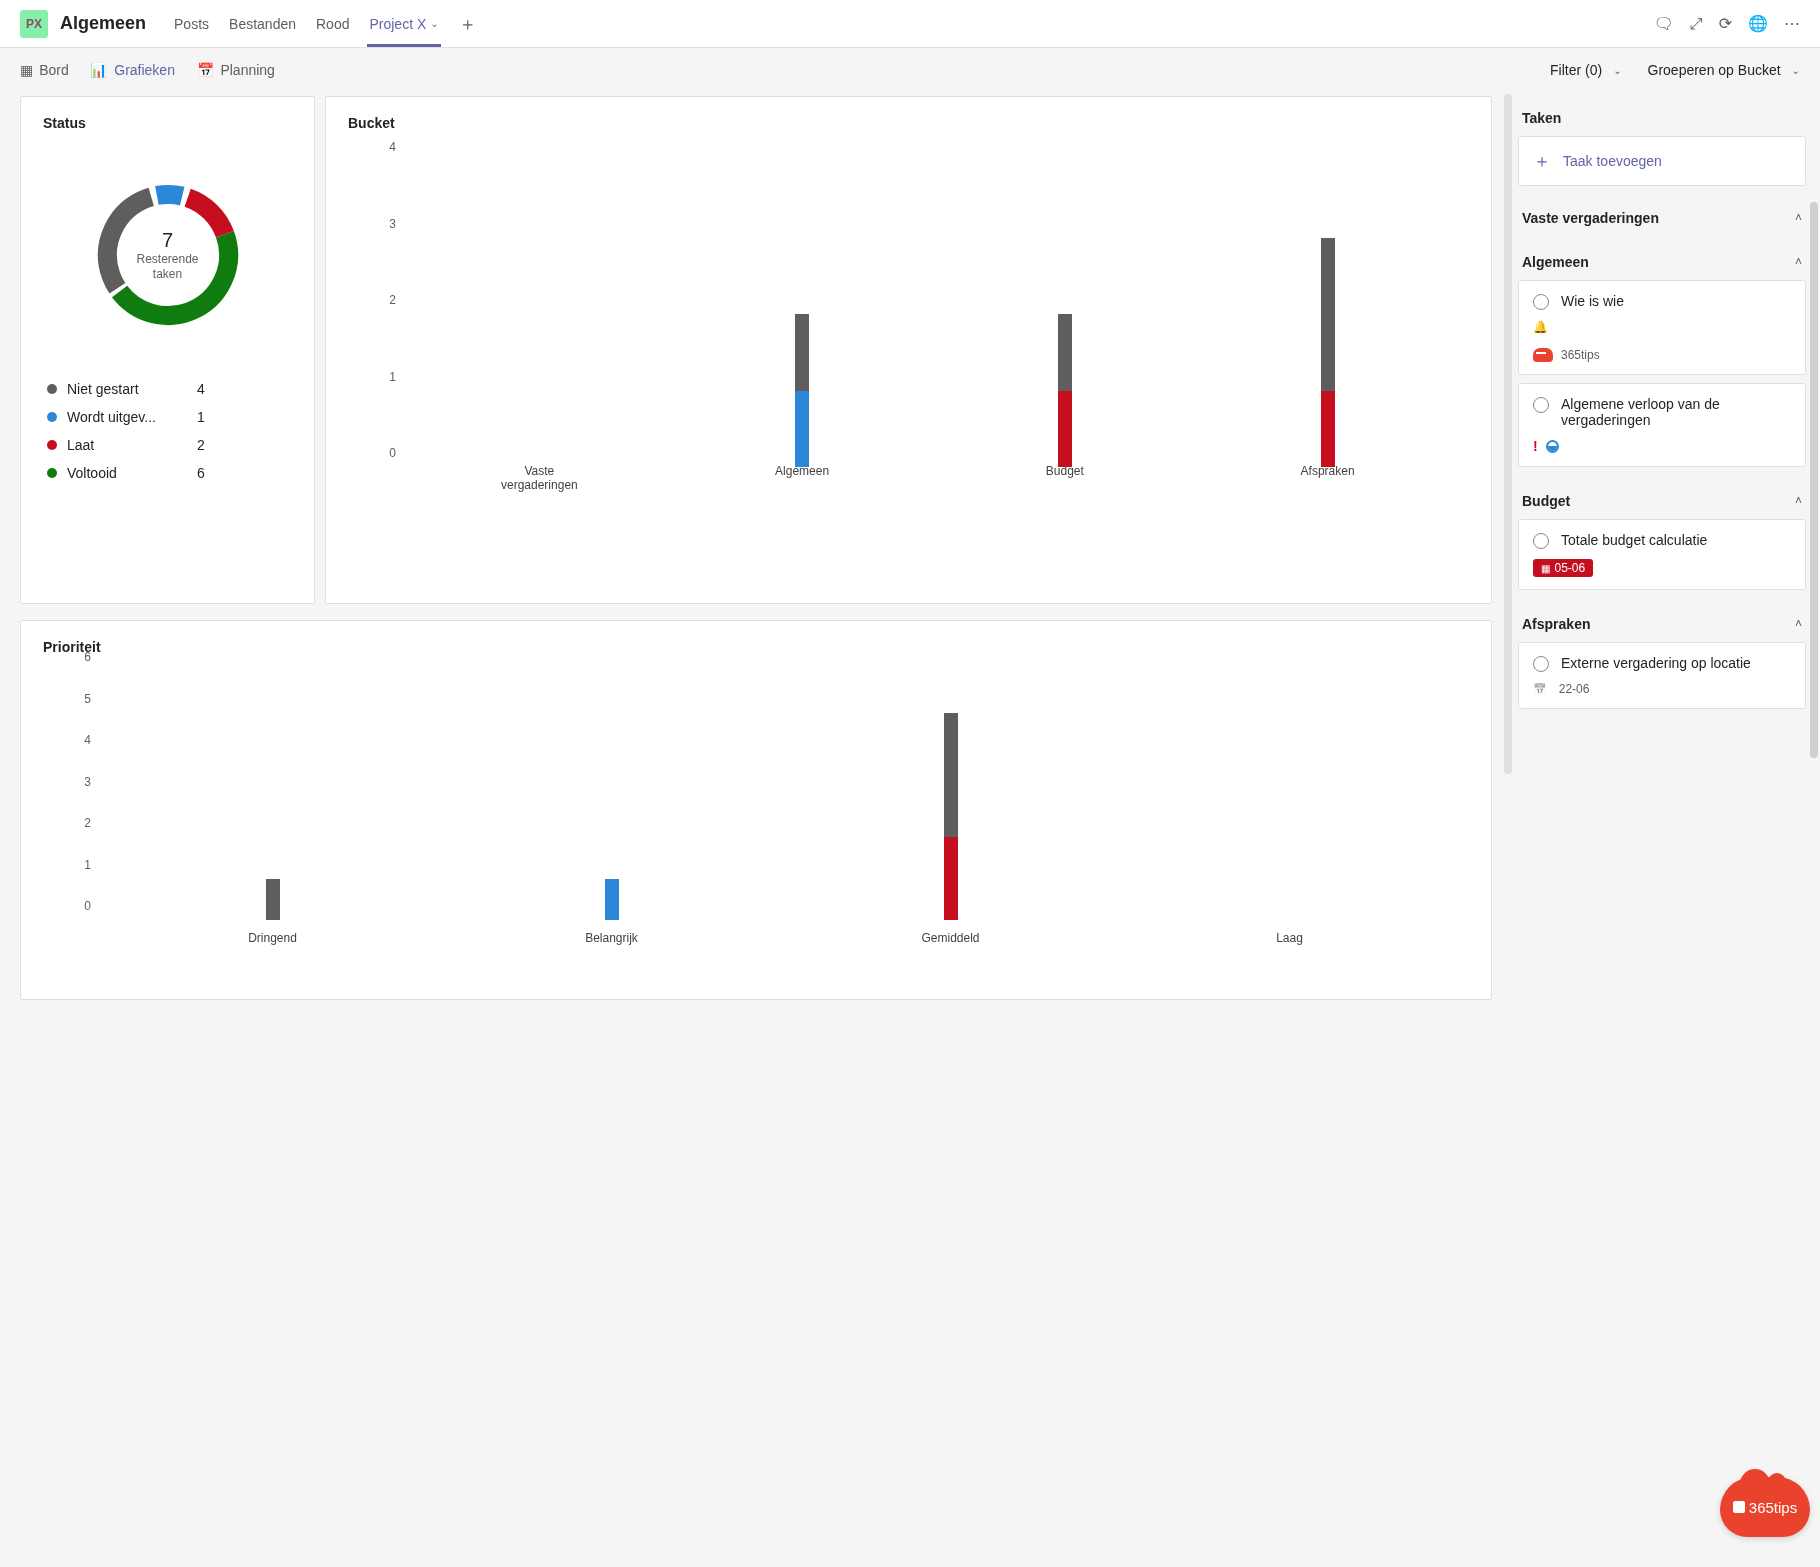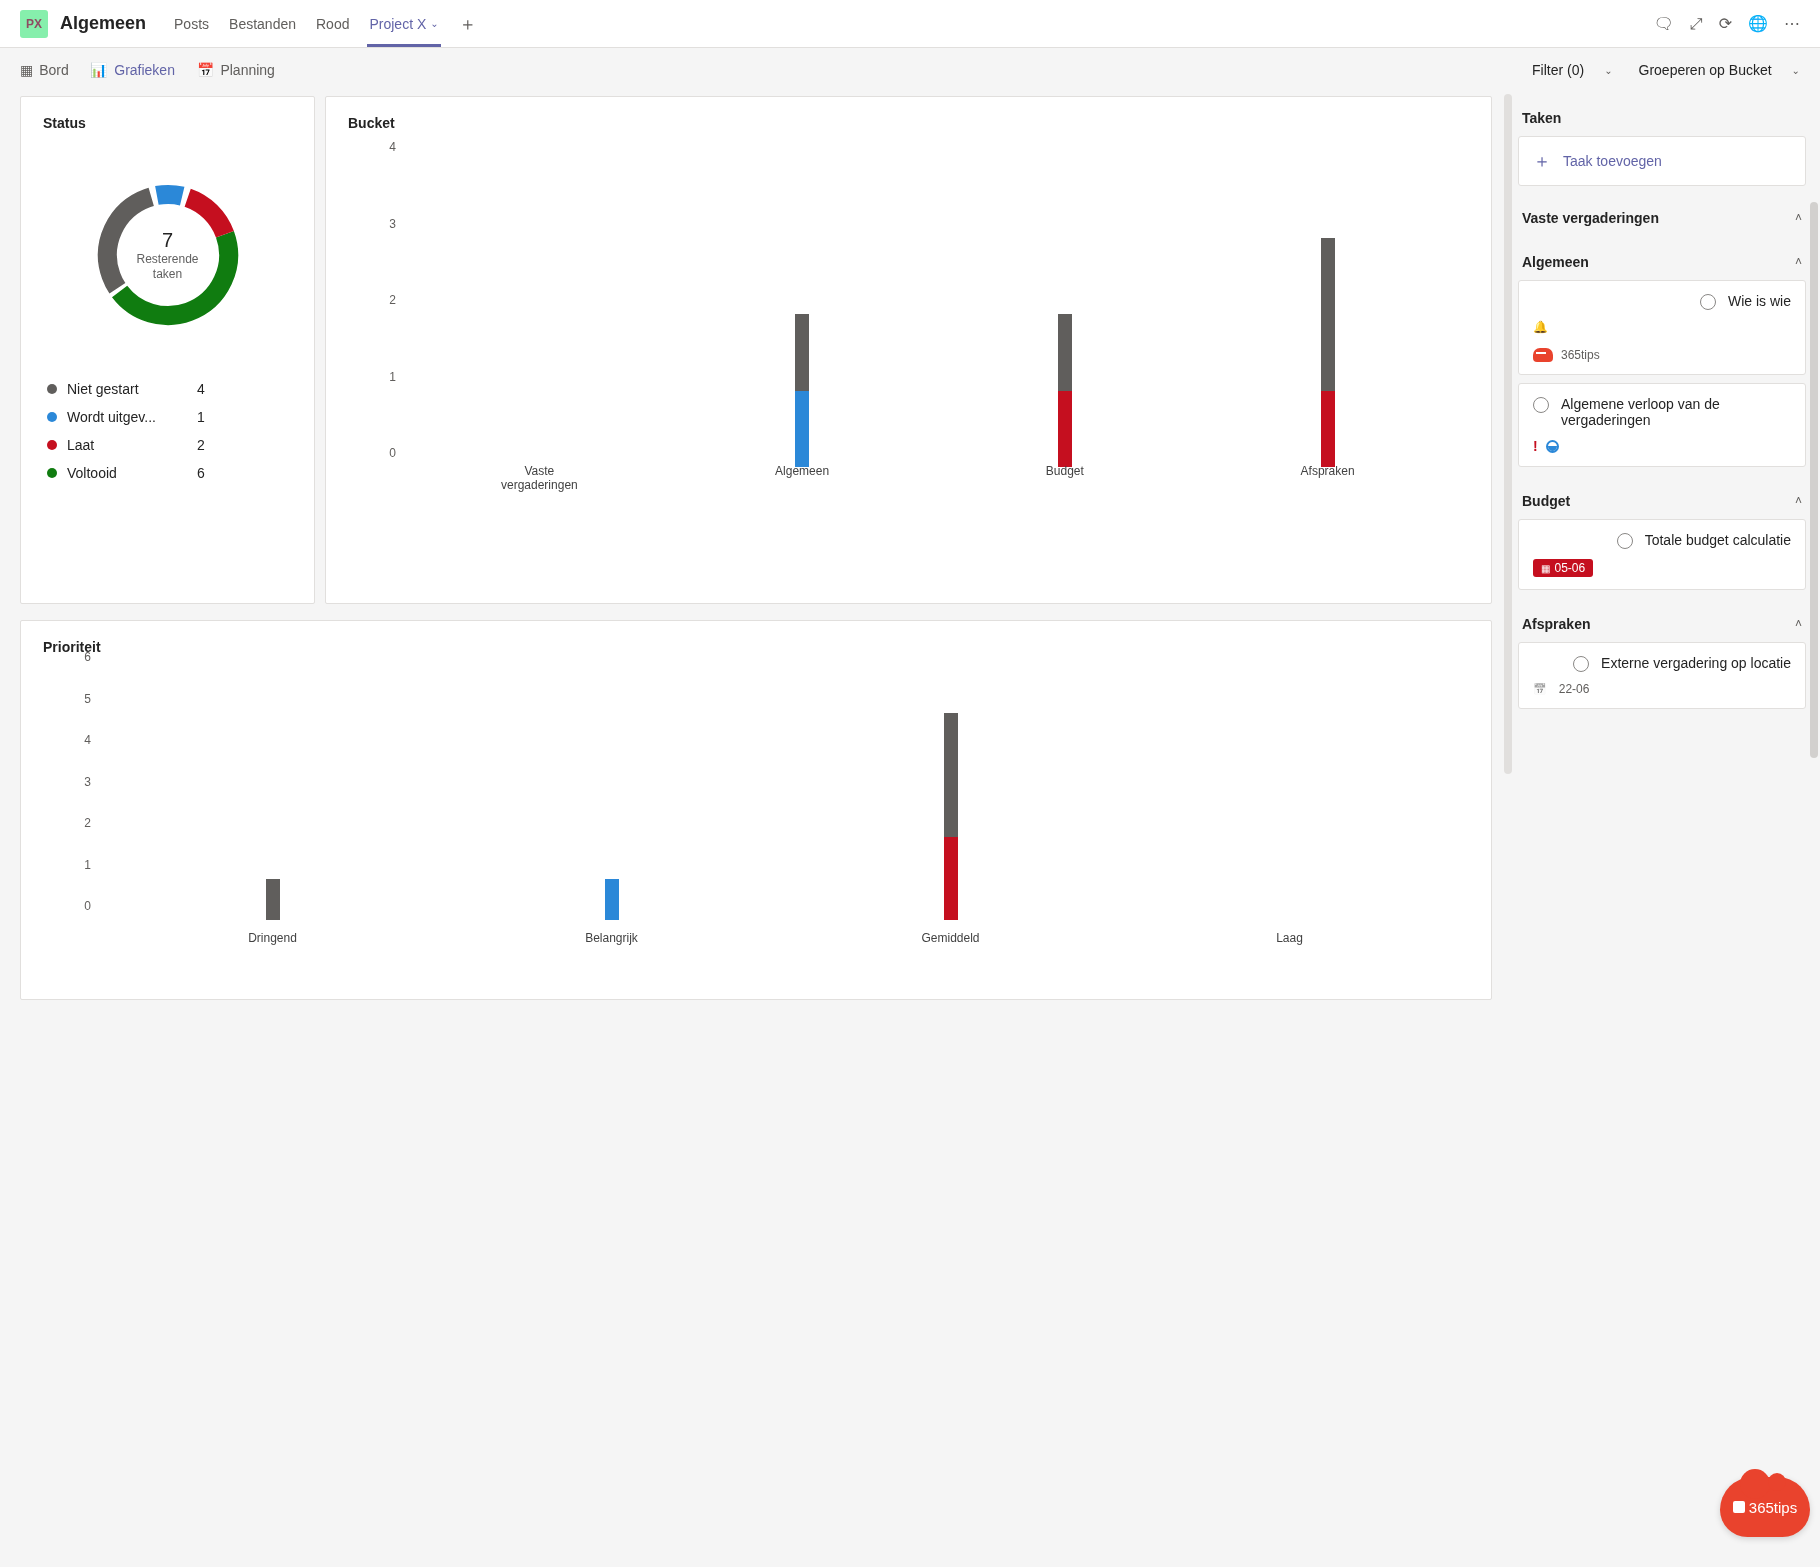--- a/index.html
+++ b/index.html
@@ -66,21 +66,21 @@
     display:flex;align-items:center;
     height:44px;
     padding:0 20px;
     background:var(--bg);
   }
   .view-tabs { display:flex;gap:22px;align-items:center; }
   .view-tab { display:flex;align-items:center;gap:6px;color:#605e5c;cursor:pointer; }
   .view-tab.active { color:var(--purple); }
   .view-tab .ic { font-size:14px; }
   .sub-right { margin-left:auto;display:flex;gap:26px;align-items:center;color:#242424; }
-  .sub-right .item { display:flex;align-items:center;gap:20px;cursor:pointer; }
+  .sub-right .item { display:flex;align-items:center;gap:11px;cursor:pointer; }
   .chevron-down { font-size:10px;color:#605e5c; }
 
   
   .main {
     display:flex;
     background:var(--bg);
     height:calc(100vh - 92px);
     overflow:hidden;
   }
   .charts-col {
@@ -145,21 +145,21 @@
   .section-head {
     display:flex;align-items:center;justify-content:space-between;
     padding:18px 4px 10px 4px;
   }
   .section-head .name { font-size:14px;font-weight:600; }
   .section-head .chev { font-size:12px;color:#605e5c;cursor:pointer; }
   .task-card {
     background:var(--white);border:1px solid var(--card-border);border-radius:3px;
     padding:12px 14px;margin-bottom:8px;
   }
-  .task-row1 { display:flex;align-items:flex-start;gap:12px;justify-content:flex-end; }
+  .task-row1 { display:flex;align-items:flex-start;gap:12px; }
   .task-circle {
     width:16px;height:16px;border:1.4px solid #8a8886;border-radius:50%;flex-shrink:0;margin-top:1px;cursor:pointer;
   }
   .task-title { font-size:14px; }
   .task-meta { display:flex;align-items:center;gap:8px;margin-top:10px;font-size:12px;color:#605e5c; }
   .task-meta .cal::before { content:"📅";font-size:11px;margin-right:4px;filter:grayscale(1);opacity:.6; }
   .badge-date-red { background:var(--red);color:#fff;font-size:12px;padding:2px 8px;border-radius:3px;display:inline-flex;align-items:center;gap:4px; }
   .badge-date-red::before { content:"▦";font-size:10px; }
   .badge-pink { background:#f7d1d7;color:#a4262c;font-size:12px;padding:2px 10px;border-radius:3px;display:inline-block; }
   .icon-bell { color:#c2185b;font-size:12px; }

